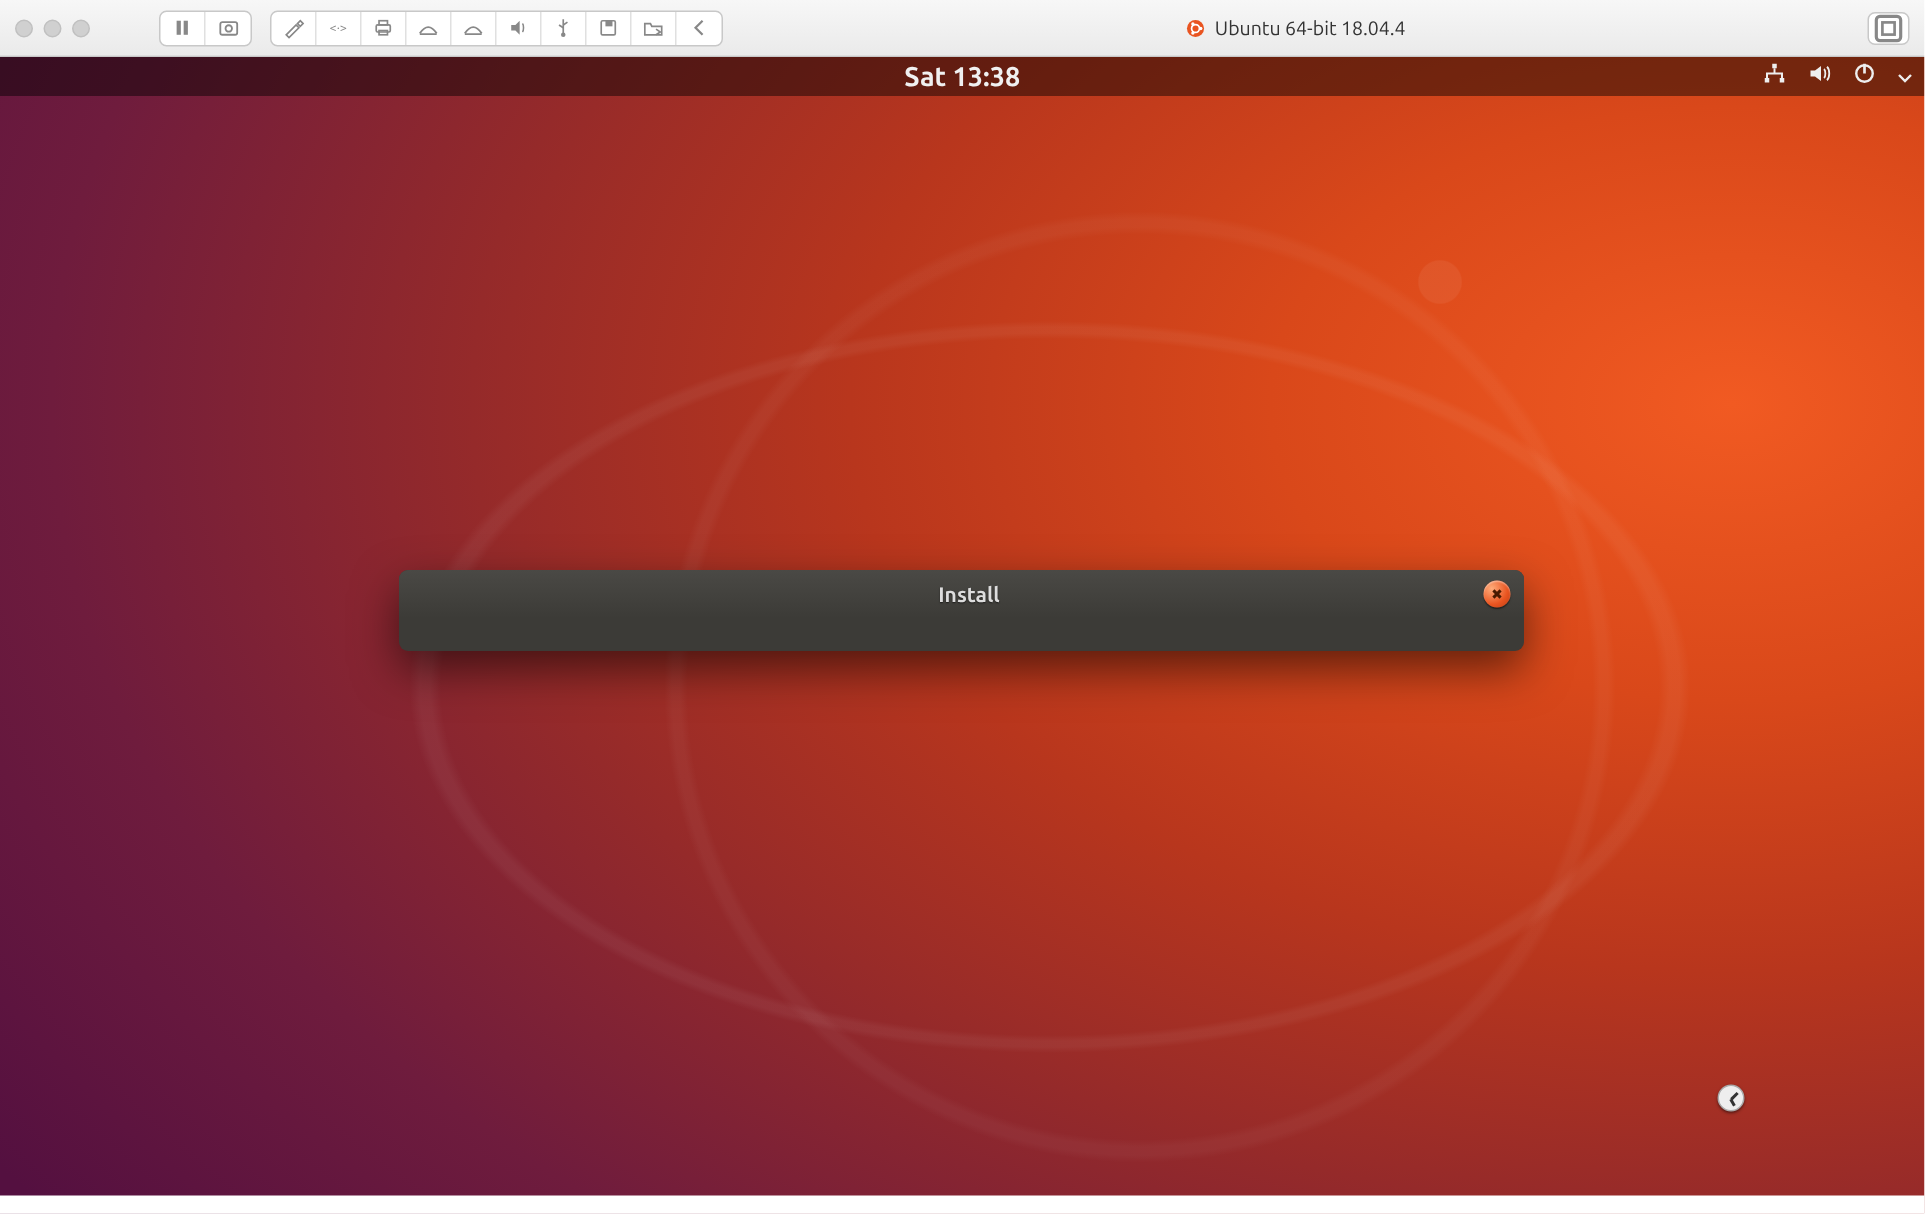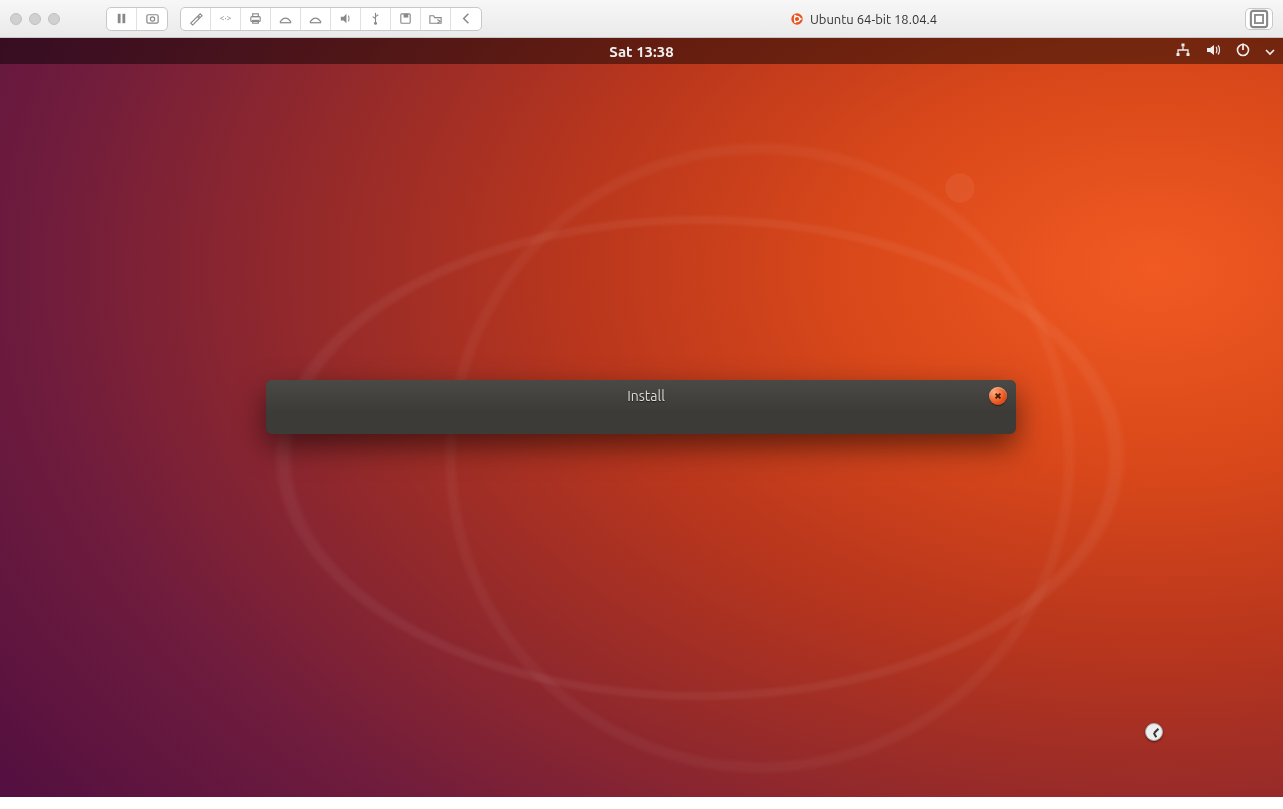--- a/index.html
+++ b/index.html
@@ -48,21 +48,21 @@
       radial-gradient(circle at 960px 150px, rgba(255,255,255,0.06) 0 14px, transparent 15px),
       radial-gradient(ellipse 520px 520px at 760px 420px, transparent 58%, rgba(255,255,255,0.04) 59%, rgba(255,255,255,0.04) 60%, transparent 61%),
       radial-gradient(ellipse 700px 400px at 700px 420px, transparent 58%, rgba(255,255,255,0.05) 59%, rgba(255,255,255,0.05) 60%, transparent 61%);
     pointer-events: none;
   }
   
   .menubar {
     height: 26px;
     background: rgba(0,0,0,0.45);
     display: flex; align-items: center; justify-content: center;
-    color: #f0f0f0; font-size: 15px; font-weight: 700;
+    color: #f0f0f0; font-size: 18px; font-weight: 700;
     position: relative;
   }
   .menubar-right {
     position: absolute; right: 8px; top: 0; height: 100%;
     display: flex; align-items: center; gap: 14px; color: #eee;
   }
   .menubar-right svg { width: 16px; height: 16px; fill: #eee; }
   .menubar-right .caret svg { width: 10px; height: 10px; }
   
   
@@ -75,21 +75,21 @@
     box-shadow: 0 12px 30px rgba(0,0,0,0.55);
     padding-bottom: 22px;
     color: #e6e6e6;
   }
   .install-header {
     background: linear-gradient(to bottom, #4a4945, #3c3b37);
     border-top-left-radius: 6px; border-top-right-radius: 6px;
     height: 32px;
     display: flex; align-items: center; justify-content: center;
     position: relative;
-    font-size: 14px; font-weight: 400; color: #ddd;
+    font-size: 14px; font-weight: 700; color: #ddd;
     text-shadow: 0 1px 1px rgba(0,0,0,.6);
     padding-left: 10px;
   }
   .install-close {
     position: absolute; right: 9px; top: 7px;
     width: 18px; height: 18px; border-radius: 50%;
     background: radial-gradient(circle at 30% 30%, #ffac7a, #e95420 60%, #b83d14);
     box-shadow: inset 0 1px 1px rgba(255,255,255,.4), 0 1px 1px rgba(0,0,0,.5);
     display:flex; align-items:center; justify-content:center;
   }

